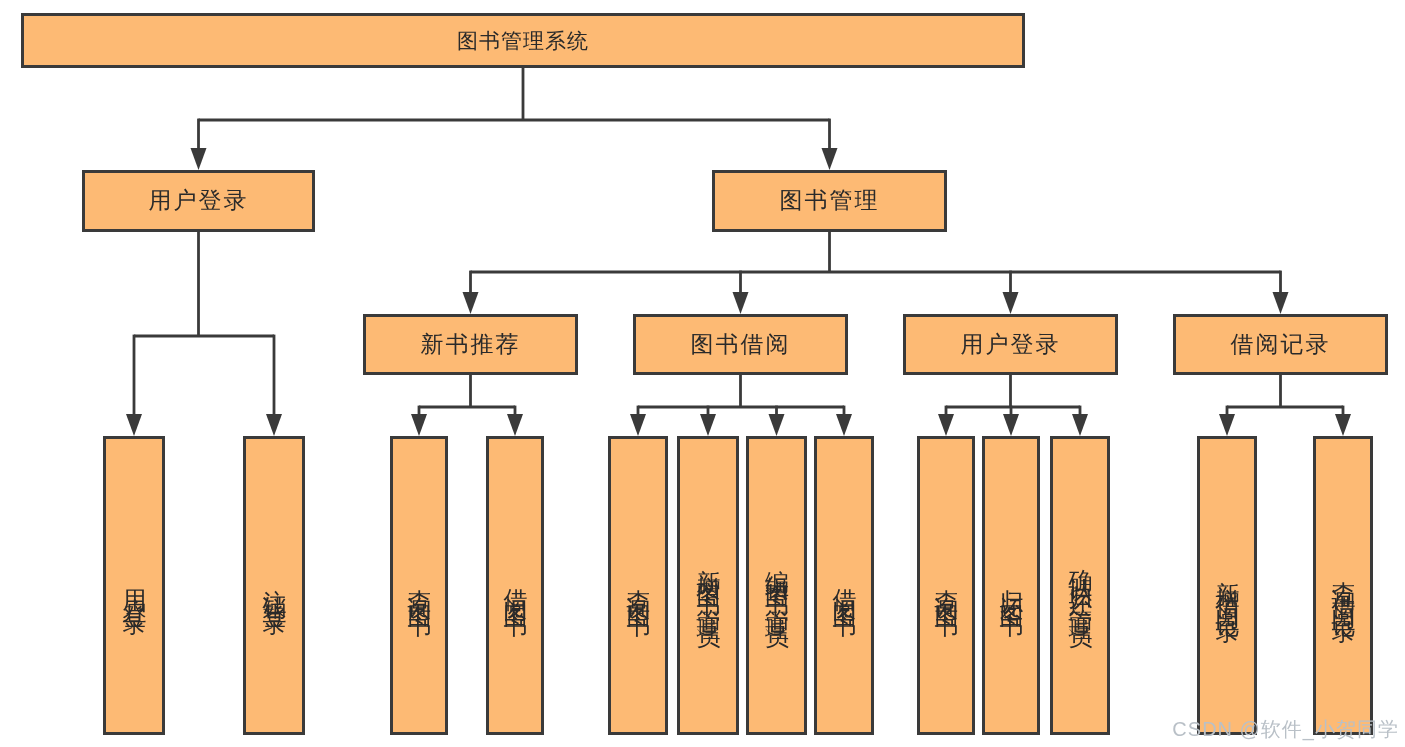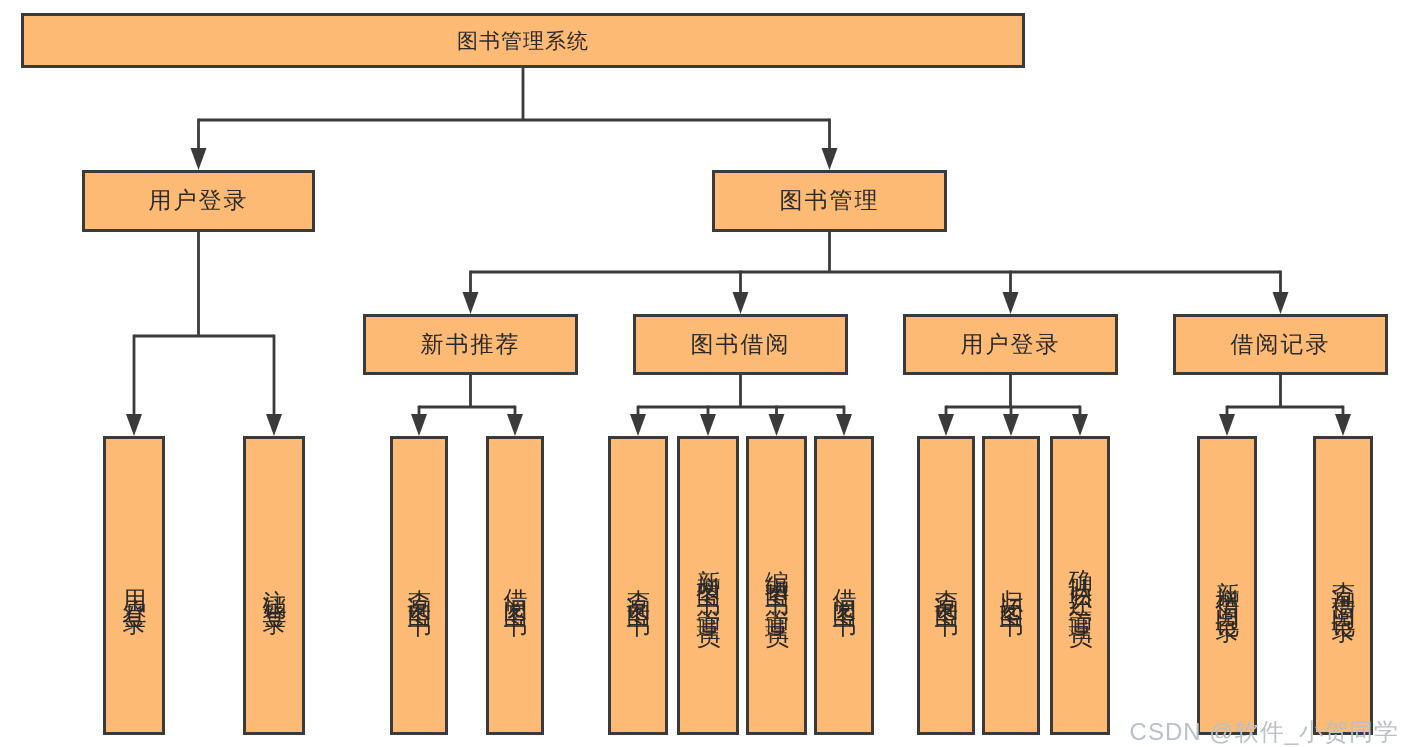--- a/index.html
+++ b/index.html
@@ -39,21 +39,21 @@
   .node.vertical .node-label{
     writing-mode:vertical-rl;
     text-orientation:mixed;
     font-size:24px;
     letter-spacing:8px;
     white-space:nowrap;
   }
   .watermark{
     position:absolute;
     right:6px;top:716px;
-    font-size:24px;
+    font-size:20px;
     color:var(--watermark);
     letter-spacing:1px;
     white-space:nowrap;
   }
 </style>
 </head>
 <body>
 
 <div id="stage">
   <svg id="connector-layer" xmlns="http://www.w3.org/2000/svg" viewBox="0 0 1405 747">

